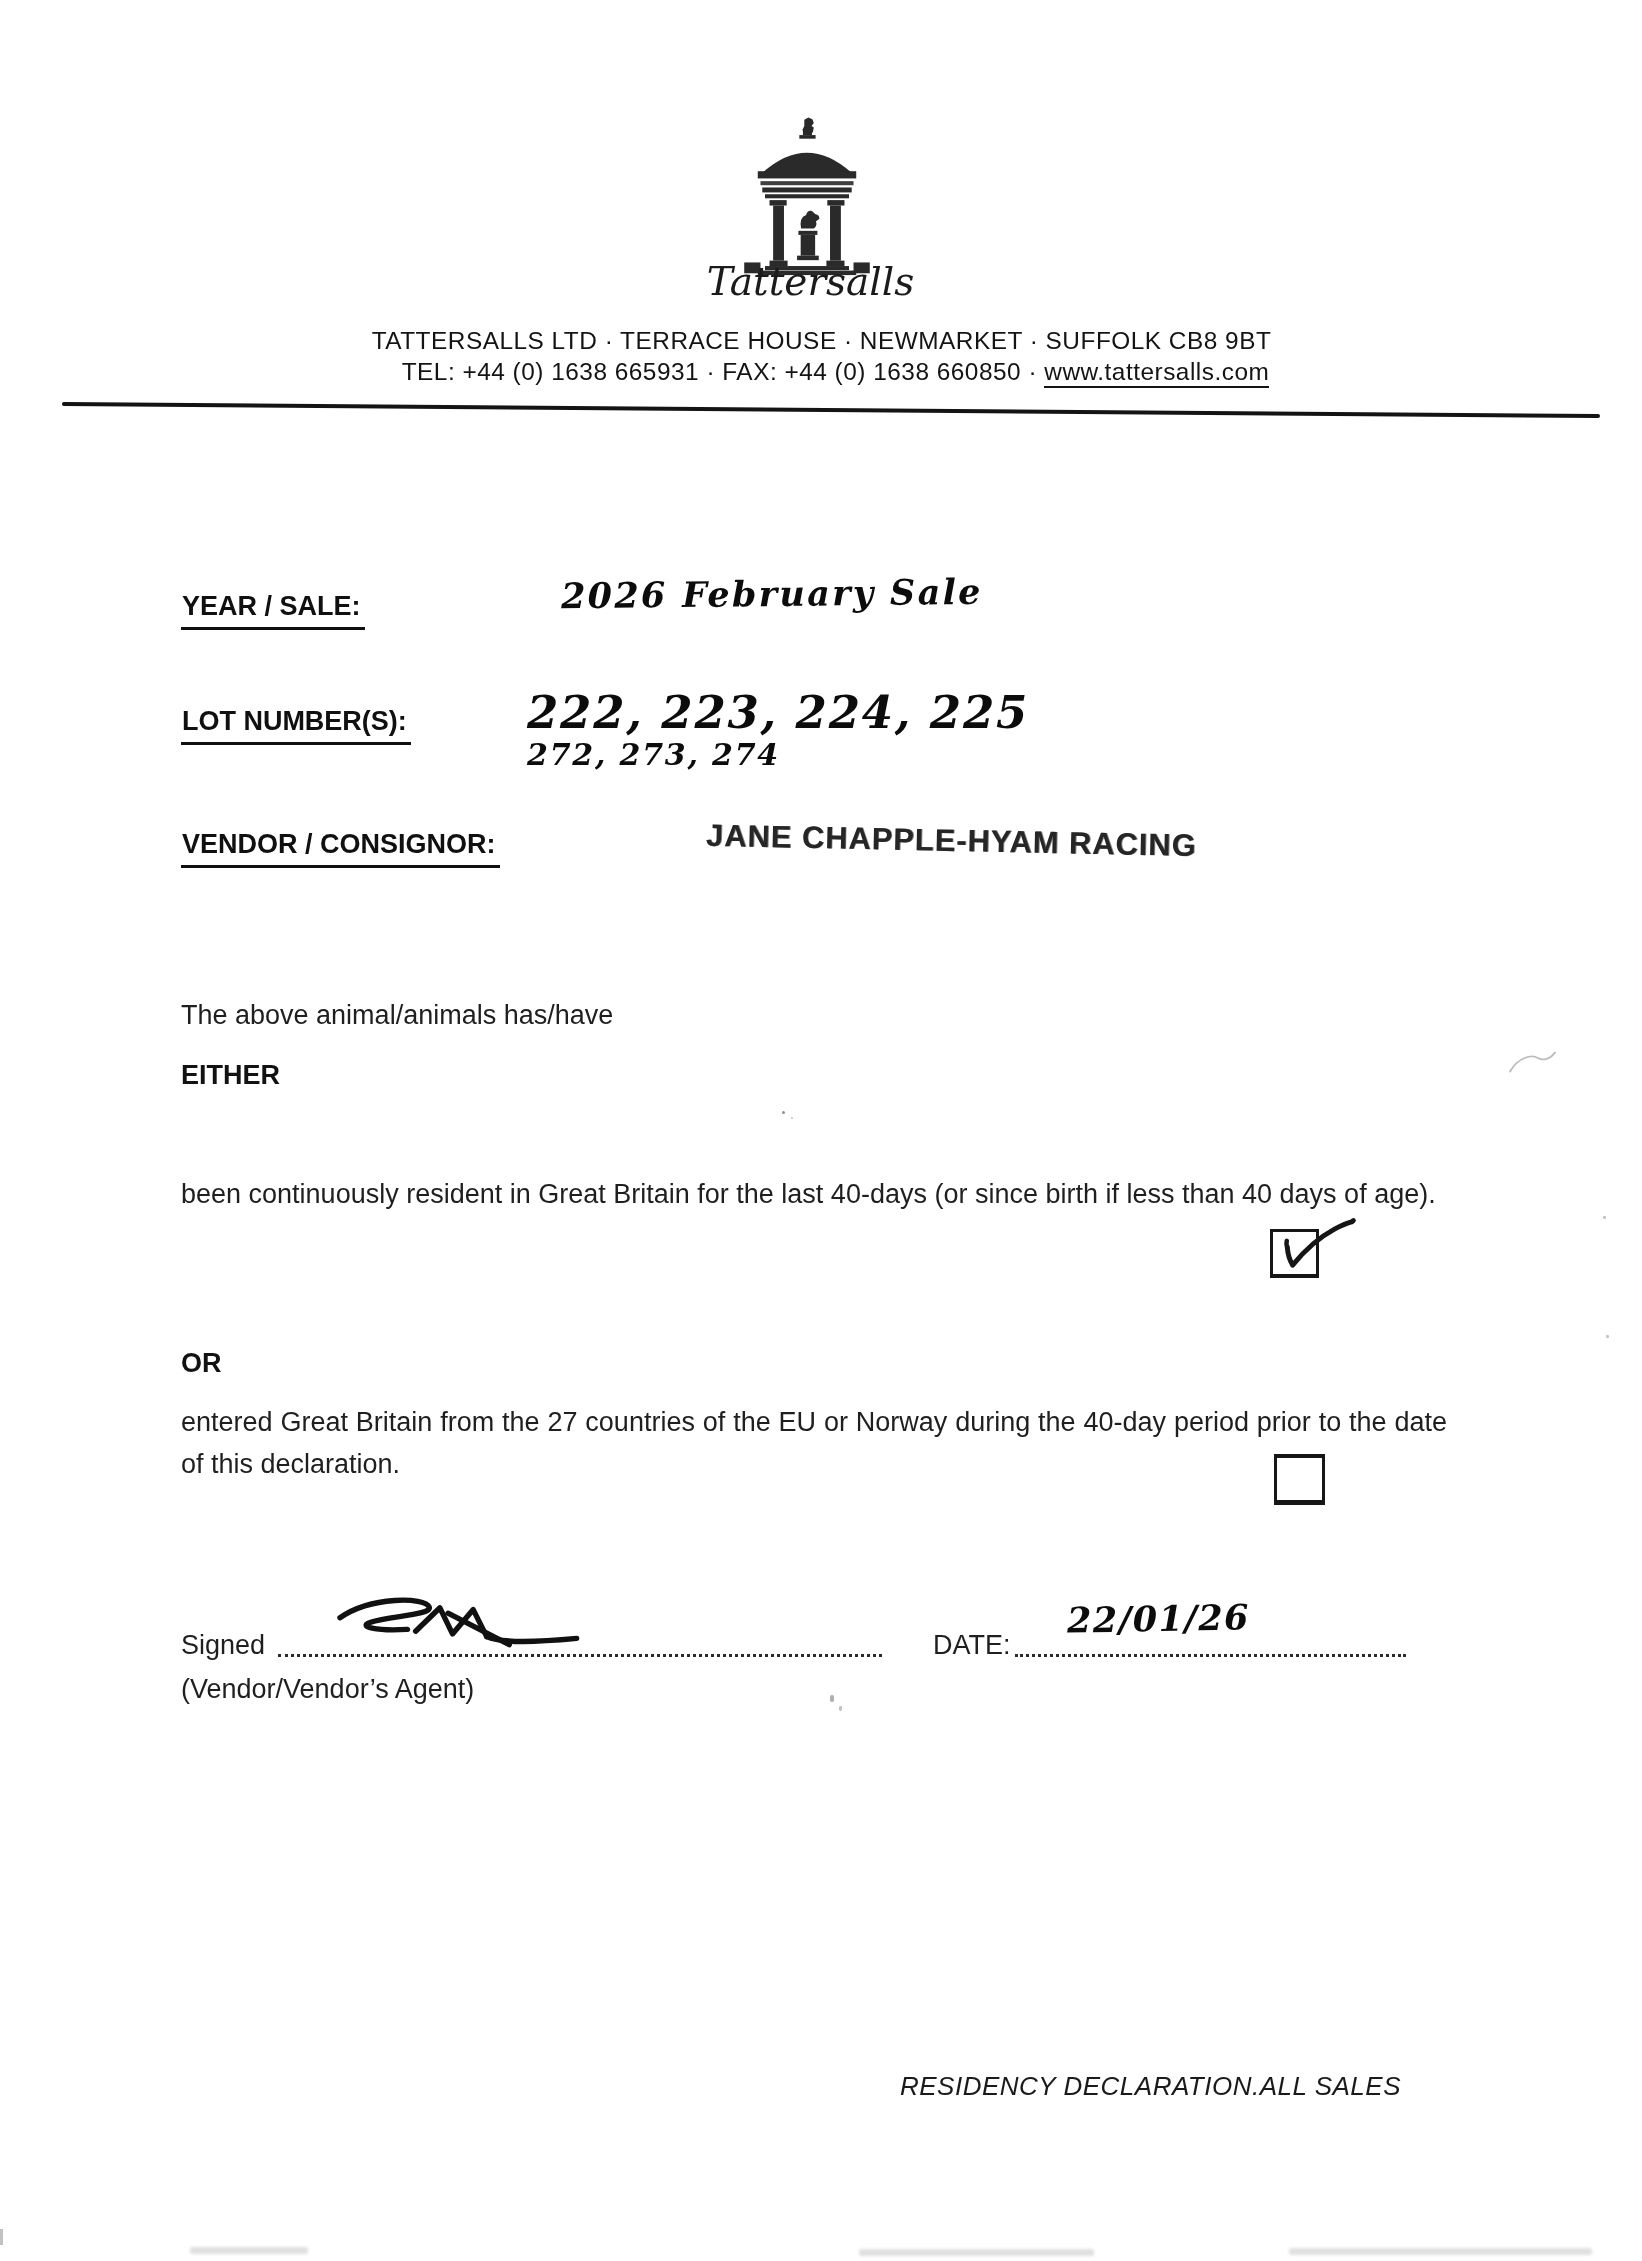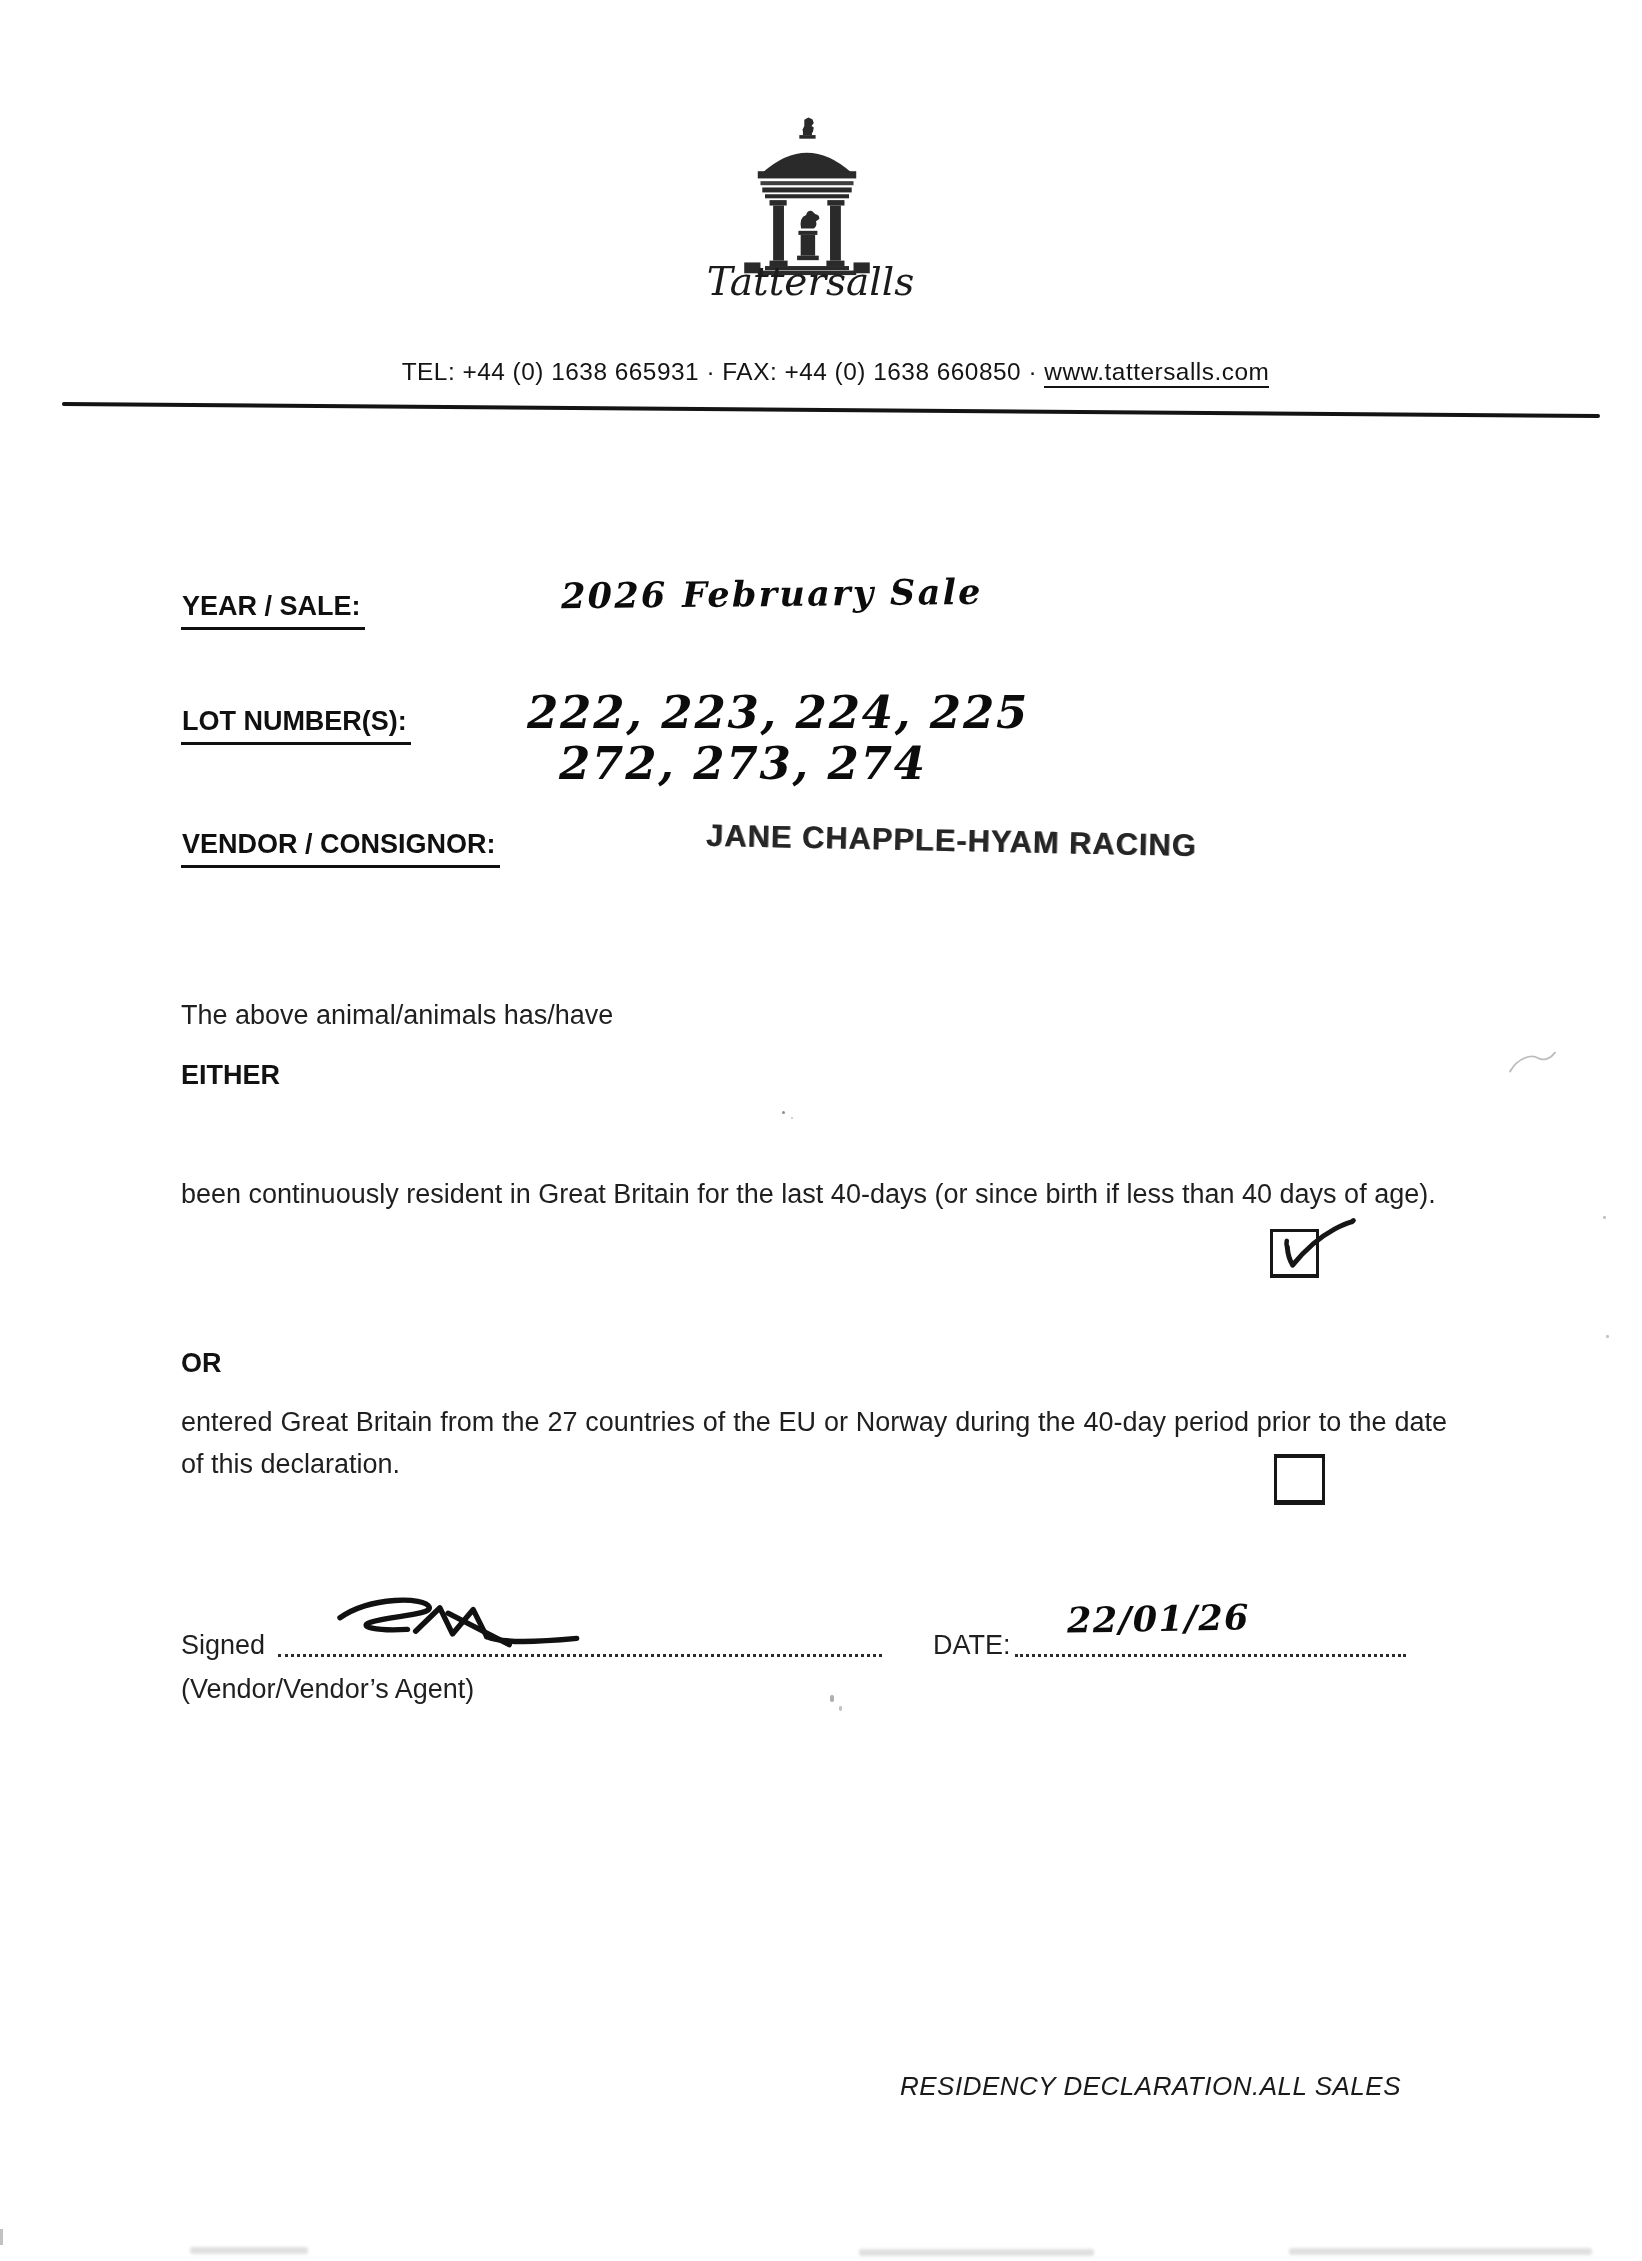--- a/index.html
+++ b/index.html
@@ -72,35 +72,36 @@
         <rect x="258" y="322" width="36" height="24"></rect>
 
         <rect x="62" y="330" width="186" height="9"></rect>
         <rect x="46" y="340" width="218" height="10"></rect>
       </g>
     </svg>
   </div>
 
   <div class="abs brand-script" style="left:704px;top:259px;width:213px;">Tattersalls</div>
 
+  <div class="abs addr" style="left:0;top:327px;">TATTERSALLS LTD · TERRACE HOUSE · NEWMARKET · SUFFOLK CB8 9BT</div>
   <div class="abs addr" style="left:0;top:358px;padding-left:14px;"><span>TEL: +44 (0) 1638 665931 · FAX: +44 (0) 1638 660850 · </span><span class="site">www.tattersalls.com</span></div>
 
   <div class="abs hrule" style="left:62px;top:402px;width:1538px;"></div>
 
 
   <div class="abs" style="left:181px;top:591px;">
     <span class="flabel">YEAR / SALE:</span>
   </div>
   <div class="abs hand" style="left:561px;top:573px;font-size:35px;letter-spacing:2.3px;transform:rotate(-0.6deg);">2026 February Sale</div>
 
   <div class="abs" style="left:181px;top:706px;">
     <span class="flabel">LOT NUMBER(S):</span>
   </div>
   <div class="abs hand" style="left:527px;top:686px;font-size:45px;letter-spacing:1.8px;">222, 223, 224, 225</div>
-  <div class="abs hand" style="left:527px;top:737px;font-size:45px;letter-spacing:1.8px;margin-left:32px;">272, 273, 274</div>
+  <div class="abs hand" style="left:527px;top:737px;font-size:30px;letter-spacing:1.8px;">272, 273, 274</div>
 
   <div class="abs" style="left:181px;top:829px;">
     <span class="flabel">VENDOR / CONSIGNOR:</span>
   </div>
   <div class="abs stamp" style="left:706px;top:823px;">JANE CHAPPLE-HYAM RACING</div>
 
   <div class="abs body-text" style="left:181px;top:994px;">The above animal/animals has/have</div>
   <div class="abs body-text bold" style="left:181px;top:1054px;">EITHER</div>
 
   <div class="abs body-text para" style="left:181px;top:1173px;">been continuously resident in Great Britain for the last 40-days (or since birth if less than 40 days of age).</div>

